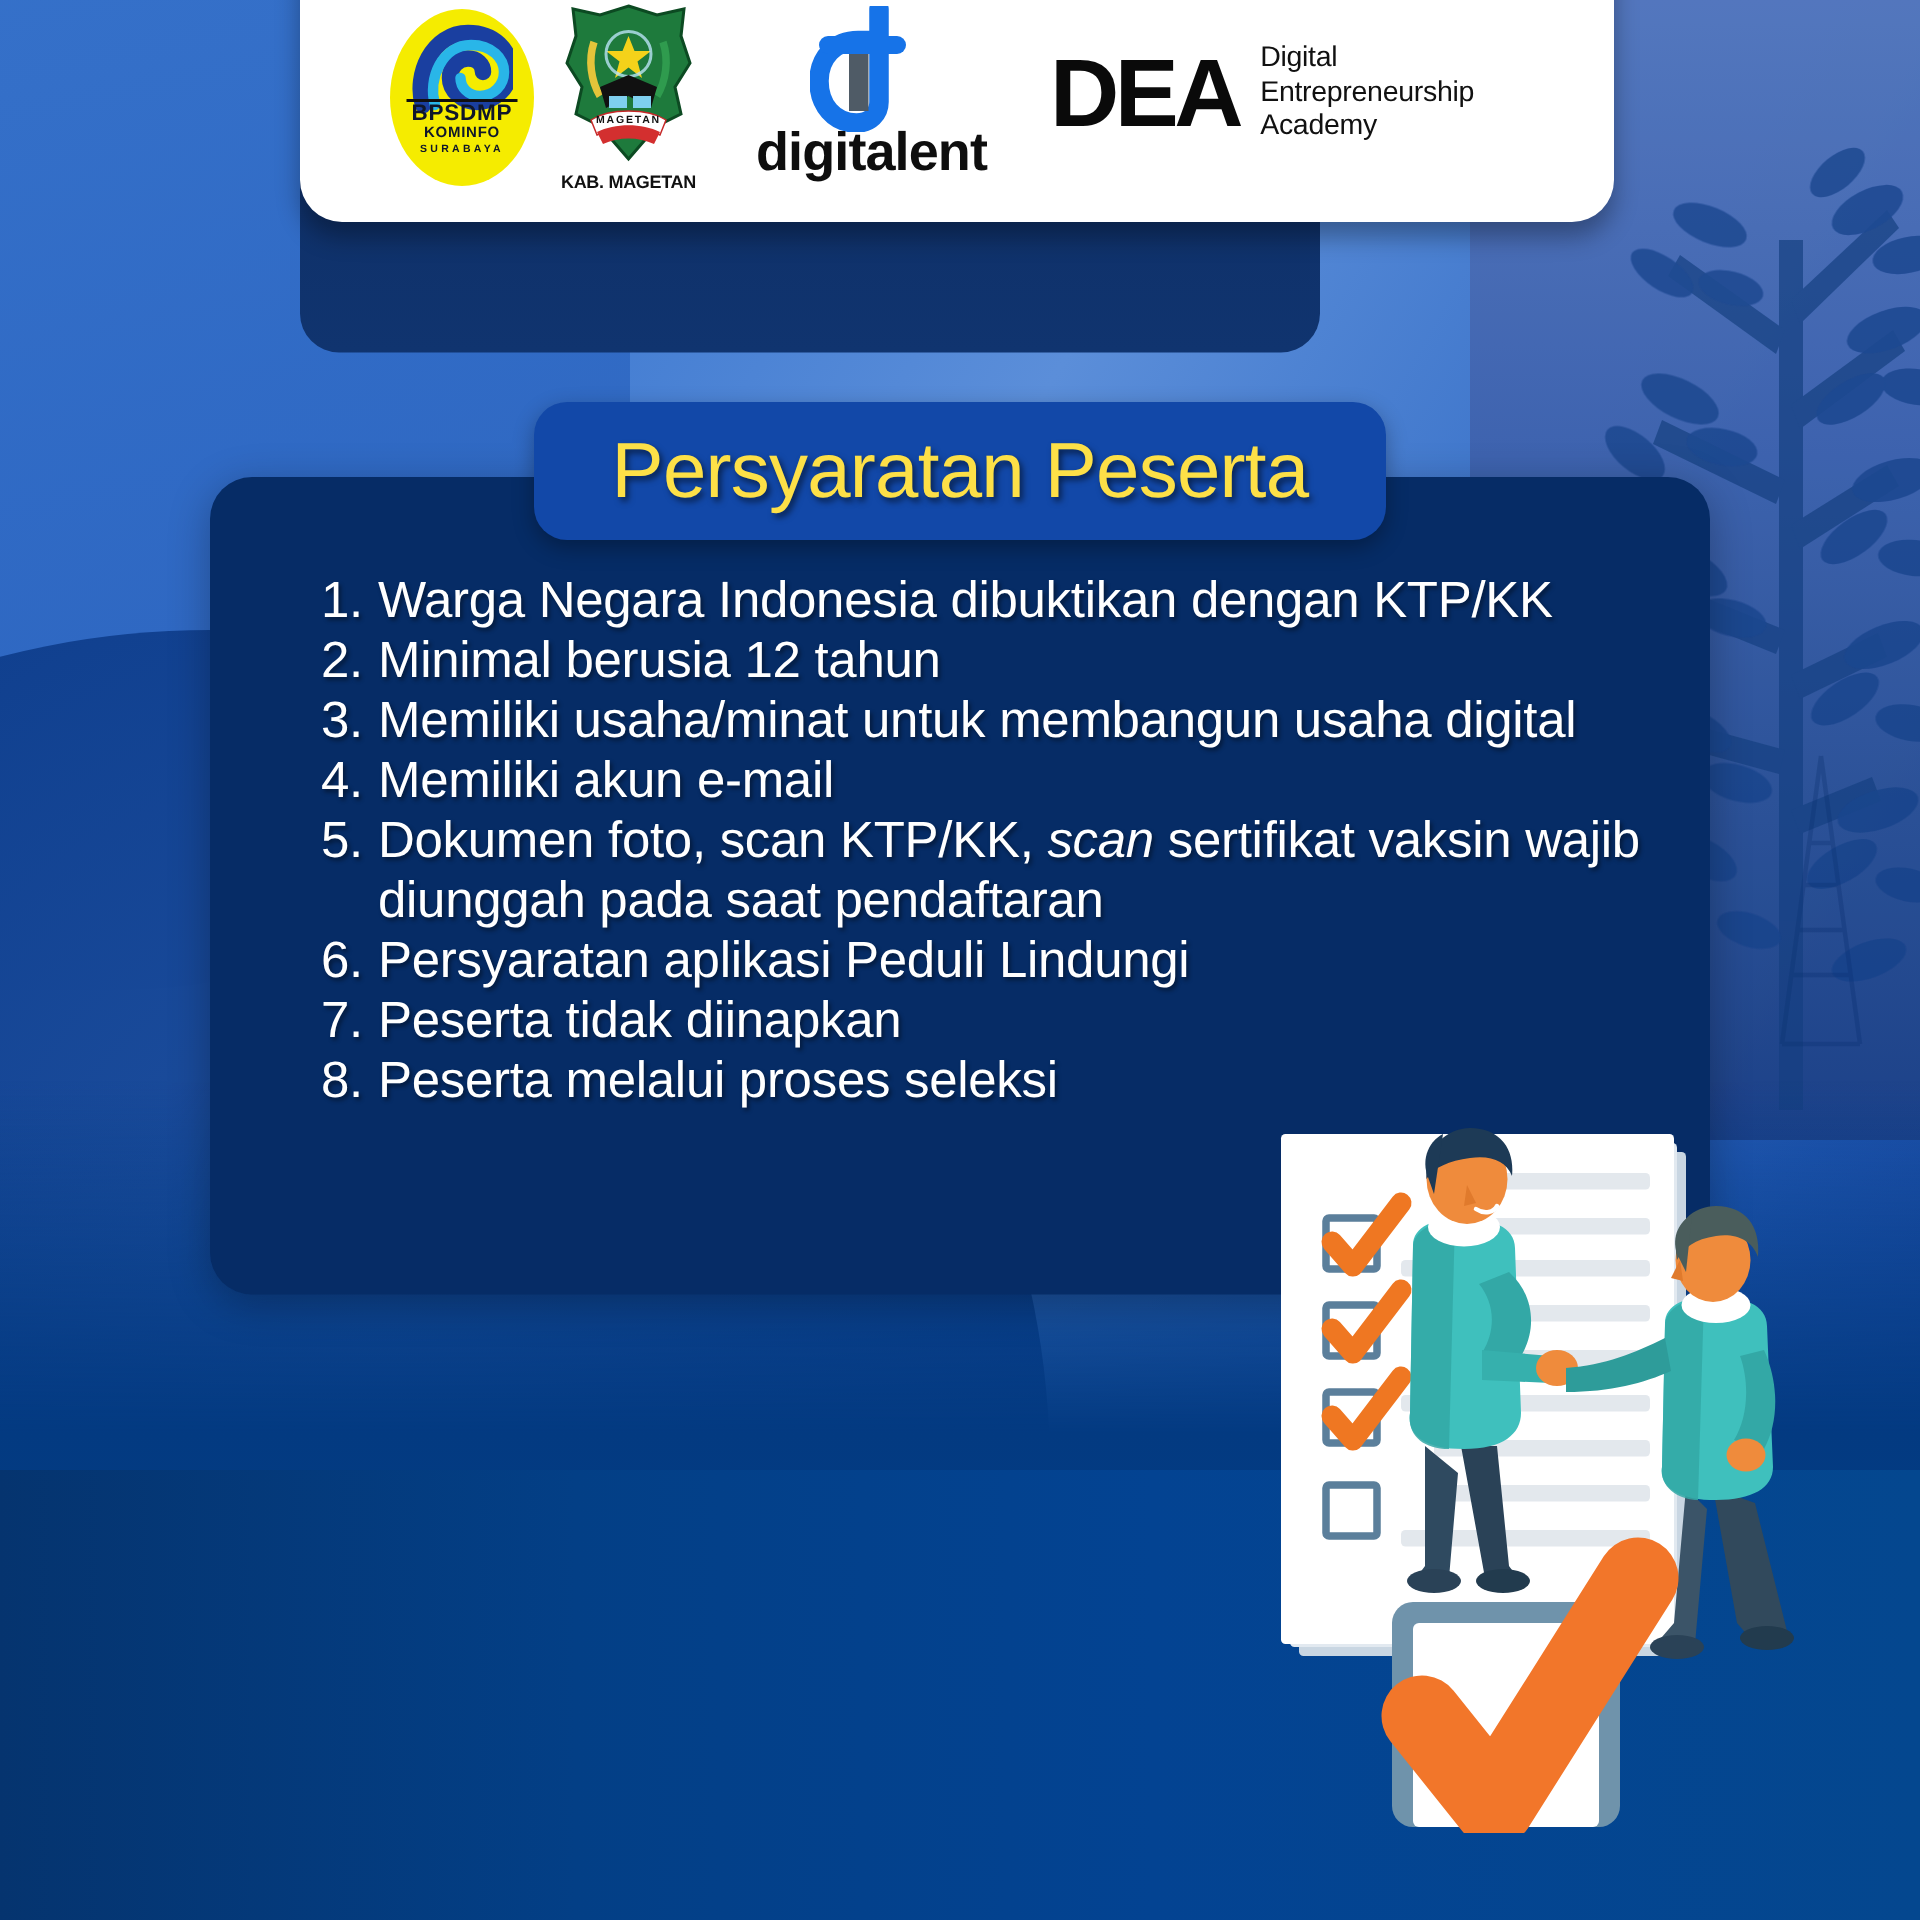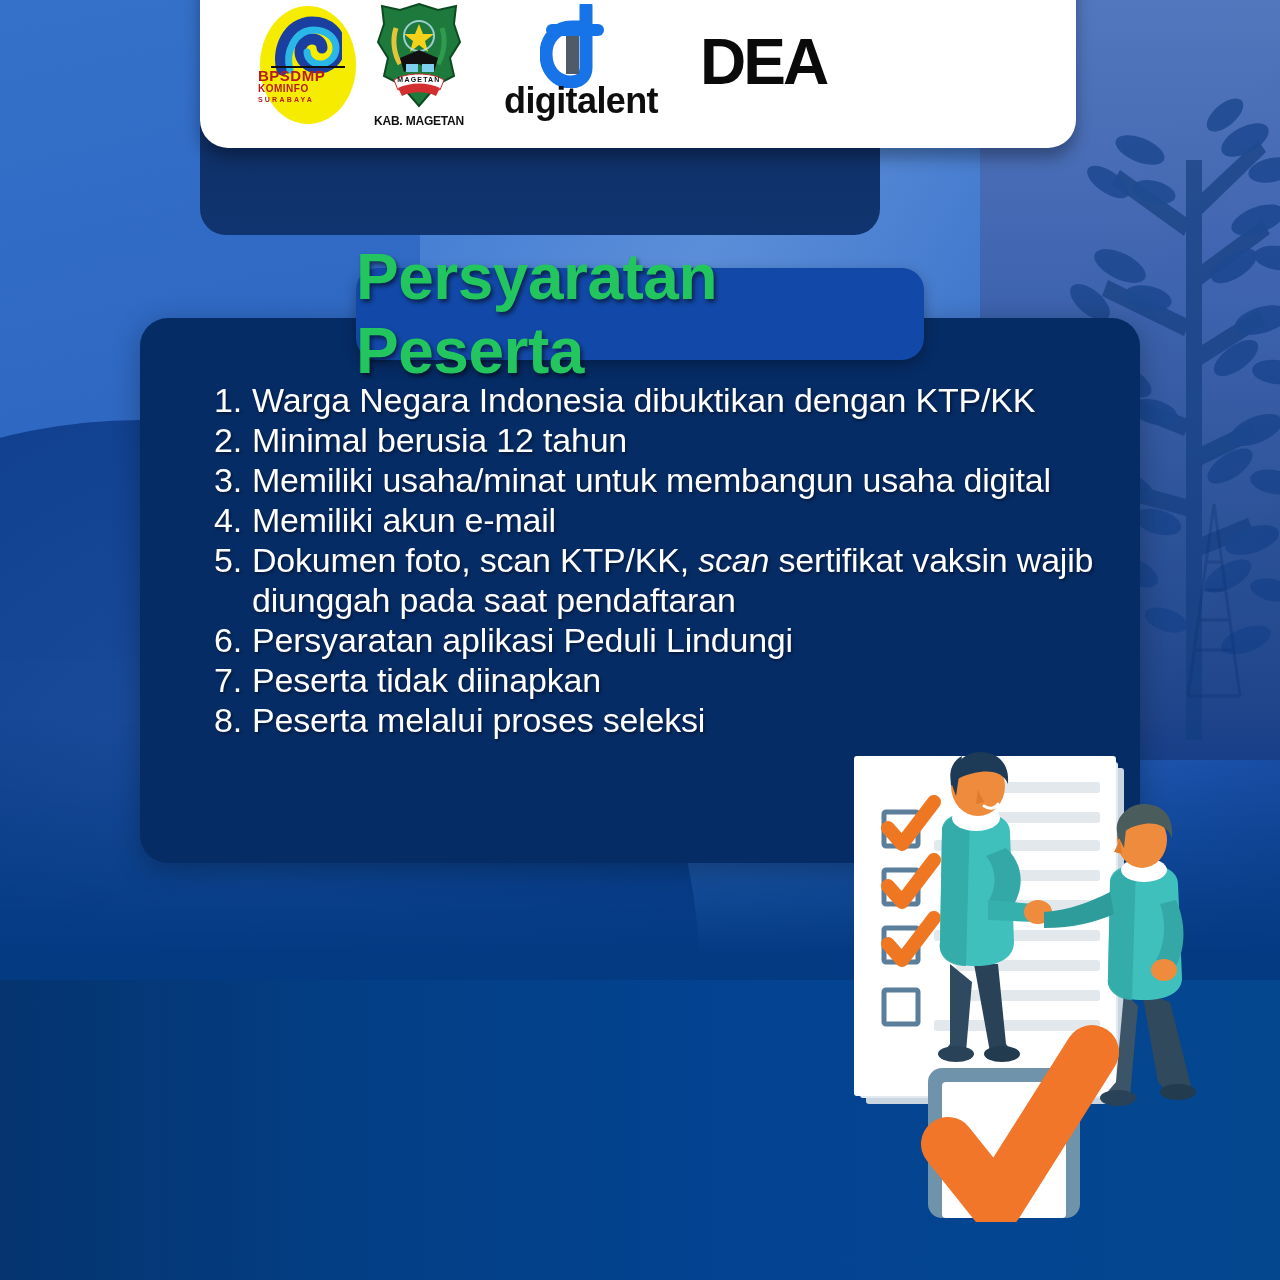--- a/index.html
+++ b/index.html
@@ -68,22 +68,22 @@
   .logo-slot{display:flex;flex-direction:column;align-items:center;justify-content:center;}
 
   
   .kominfo{width:100px;height:120px;position:relative;margin-top:14px;}
   .kominfo .oval{
     position:absolute;left:2px;top:0;width:96px;height:118px;border-radius:50%;
     background:#f5ec00;
   }
   .kominfo .wave{position:absolute;left:16px;top:10px;width:68px;height:62px;}
   .kominfo .txt{
-    position:absolute;left:0;right:0;top:62px;text-align:left;
-    font-weight:bold;color:#b91c1c;line-height:1;
+    position:absolute;left:0;right:0;top:62px;text-align:center;
+    font-weight:bold;color:#0f172a;line-height:1;
   }
   .kominfo .t1{font-size:15px;letter-spacing:.5px;}
   .kominfo .t2{font-size:10px;letter-spacing:.5px;margin-top:1px;}
   .kominfo .t3{font-size:7px;letter-spacing:2.2px;margin-top:2px;}
   .kominfo .rule{position:absolute;left:13px;top:60px;width:74px;height:1.5px;background:#101010;}
 
   
   .magetan{width:122px;height:126px;position:relative;margin-top:12px;}
   .magetan svg{position:absolute;left:18px;top:0;}
   .magetan .label{
@@ -117,21 +117,21 @@
   }
 
   
   .title-banner{
     position:absolute;left:356px;top:268px;width:568px;height:92px;
     background:#1248a8;border-radius:22px;
     display:flex;align-items:center;justify-content:center;
     box-shadow:0 5px 14px rgba(0,0,0,.3);
   }
   .title-banner .title{
-    font-size:64px;font-weight:bold;color:#22c55e;letter-spacing:-.5px;
+    font-size:52px;font-weight:normal;color:#fde047;letter-spacing:-.5px;
     text-shadow:2px 3px 4px rgba(0,0,0,.55);
   }
 
   
   .req-list{
     position:absolute;left:196px;top:380px;width:900px;
     color:#ffffff;
   }
   .req-item{
     display:flex;align-items:flex-start;
@@ -261,20 +261,25 @@
             <path d="M46 2 L46 64 C46 72 40 78 31 78 C16 78 6 66 6 50 C6 34 17 23 32 23 L42 23" fill="none" stroke="#1673e8" stroke-width="13" stroke-linecap="round"></path>
             <rect x="26" y="24" width="13" height="46" fill="#4f5b66"></rect>
             <path d="M12 26 L58 26" stroke="#1673e8" stroke-width="12" stroke-linecap="round"></path>
           </svg>
           <div class="label">digitalent</div>
         </div>
       </div>
 
       <div class="dea noselect">
         <div class="mark">DEA</div>
+        <div class="sub">
+          <div>Digital</div>
+          <div>Entrepreneurship</div>
+          <div>Academy</div>
+        </div>
       </div>
 
     </div>
   </div>
 
   <div class="content-card"></div>
 
   <div class="title-banner">
     <div class="title">Persyaratan Peserta</div>
   </div>

